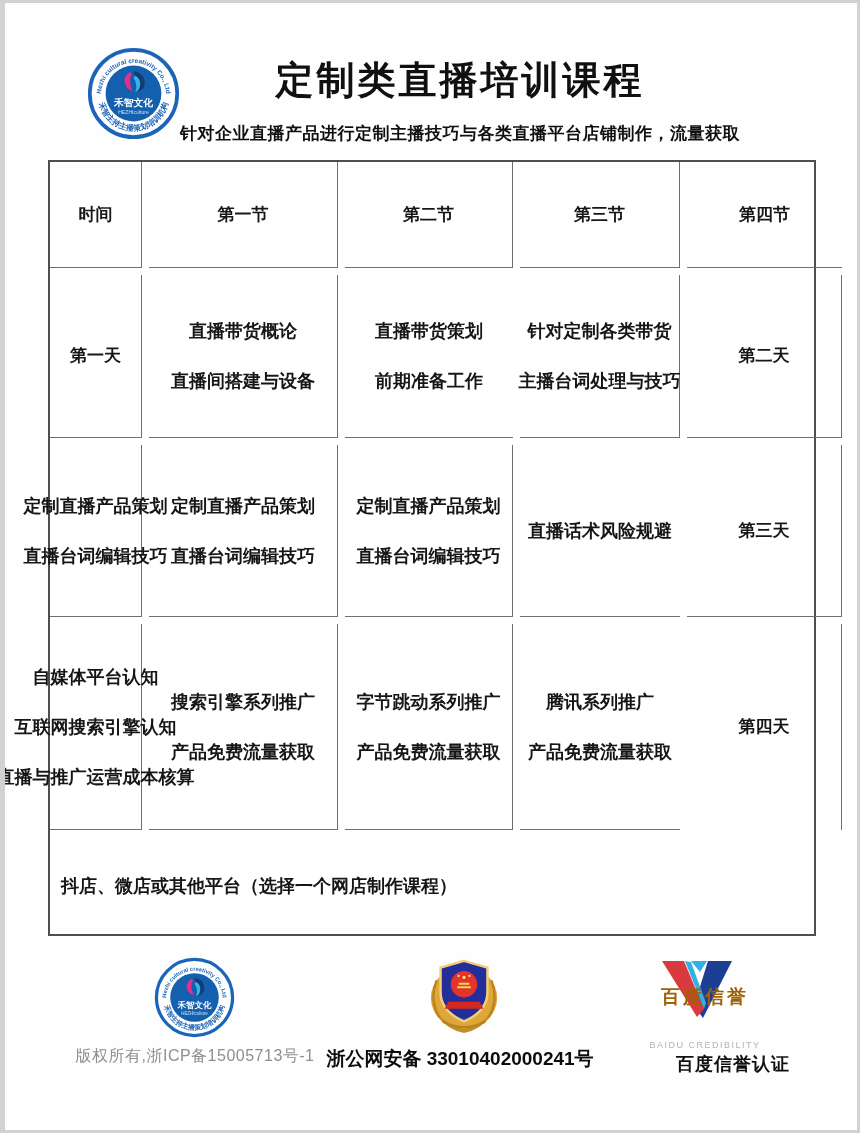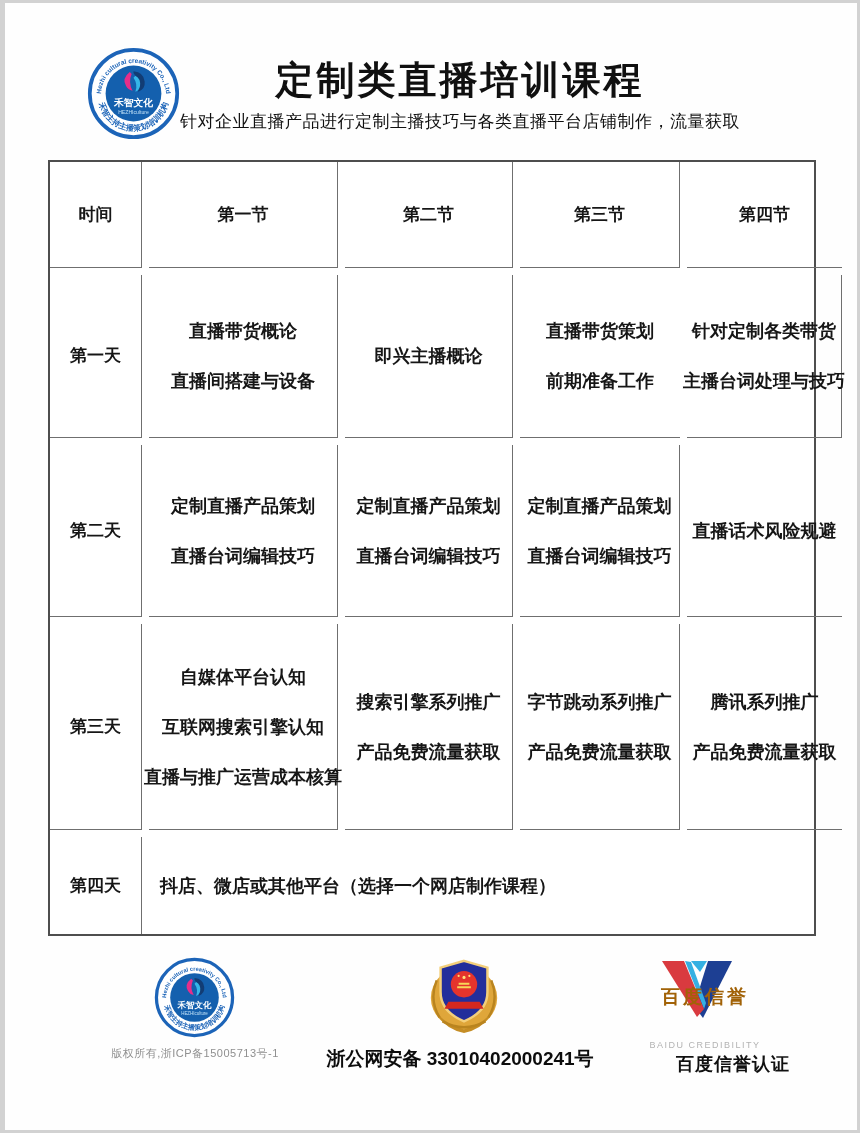--- a/index.html
+++ b/index.html
@@ -6,40 +6,40 @@
   body{width:860px;height:1133px;font-family:"Liberation Sans","DejaVu Sans",sans-serif;}
   .page{position:relative;width:860px;height:1133px;background:#fefefe;overflow:hidden;}
   .frame{position:absolute;inset:0;border:3px solid #d2d2d2;border-left-width:5px;pointer-events:none;z-index:50;}
 
   
   .hezhi-logo{position:absolute;}
   .hezhi-logo.large{left:87px;top:47px;width:93px;height:93px;}
   .hezhi-logo.small{left:154px;top:957px;width:81px;height:81px;}
   .header-text{position:absolute;left:110px;right:50px;top:57px;text-align:center;color:#101010;}
   .page-title{font-size:38px;font-weight:700;letter-spacing:3px;line-height:46px;}
-  .page-subtitle{margin-top:7px;font-size:17px;font-weight:400;letter-spacing:0.5px;}
+  .page-subtitle{margin-top:19px;font-size:17px;font-weight:700;letter-spacing:0.5px;}
 
   
   .course-table{position:absolute;left:48px;top:160px;width:768px;height:776px;box-sizing:border-box;
     border:2px solid #4e4e4e;display:grid;background:#fff;
     grid-template-columns:92px 189px 168px 160px 155px;
     grid-template-rows:106px 163px 172px 206px 1fr;gap:7px;}
   .cell{box-sizing:border-box;border-right:1px solid #6f6f6f;border-bottom:1px solid #6f6f6f;
     display:flex;flex-direction:column;justify-content:center;align-items:center;
     font-weight:700;color:#161616;font-size:18px;text-align:center;}
   .cell.col-last{border-right:none;}
   .cell.row-last{border-bottom:none;}
   .cell .line{line-height:50px;white-space:nowrap;}
   .cell.head{font-size:17px;}
   .cell.day{font-size:17px;}
   .cell.merged{grid-column:span 4;align-items:flex-start;padding-left:11px;}
 
   
   .copyright{position:absolute;left:55px;top:1046px;width:280px;text-align:center;
-    font-size:11px;color:#8f8f8f;letter-spacing:0.5px;}
+    font-size:16px;color:#8f8f8f;letter-spacing:0.5px;}
   .police-badge{position:absolute;left:423px;top:953px;width:82px;height:82px;}
   .police-record{position:absolute;left:322px;top:1046px;width:276px;text-align:center;
     font-size:19px;font-weight:700;color:#0d0d0d;}
   .baidu-logo{position:absolute;left:660px;top:961px;width:74px;height:57px;}
   .baidu-cn{position:absolute;left:625px;top:984px;width:160px;text-align:center;
     font-size:19px;color:#a16207;letter-spacing:3px;font-weight:700;}
   .baidu-en{position:absolute;left:625px;top:1040px;width:160px;text-align:center;
     font-size:9px;color:#b3b3b3;letter-spacing:1.5px;}
   .baidu-cert{position:absolute;left:620px;top:1052px;width:170px;text-align:right;
     font-size:18px;font-weight:700;color:#101010;letter-spacing:1px;}
@@ -92,23 +92,20 @@
     <div class="cell head col-last">
         <span class="line">第四节</span>
       </div>
 
     <div class="cell day">
         <span class="line">第一天</span>
       </div>
     <div class="cell">
       <span class="line">直播带货概论</span>
       <span class="line">直播间搭建与设备</span>
-    </div>
-    <div class="cell">
-      <span class="line">即兴主播概论</span>
     </div>
     <div class="cell col-last">
       <span class="line">直播带货策划</span>
       <span class="line">前期准备工作</span>
     </div>
     <div class="cell">
       <span class="line">针对定制各类带货</span>
       <span class="line">主播台词处理与技巧</span>
     </div>
 

